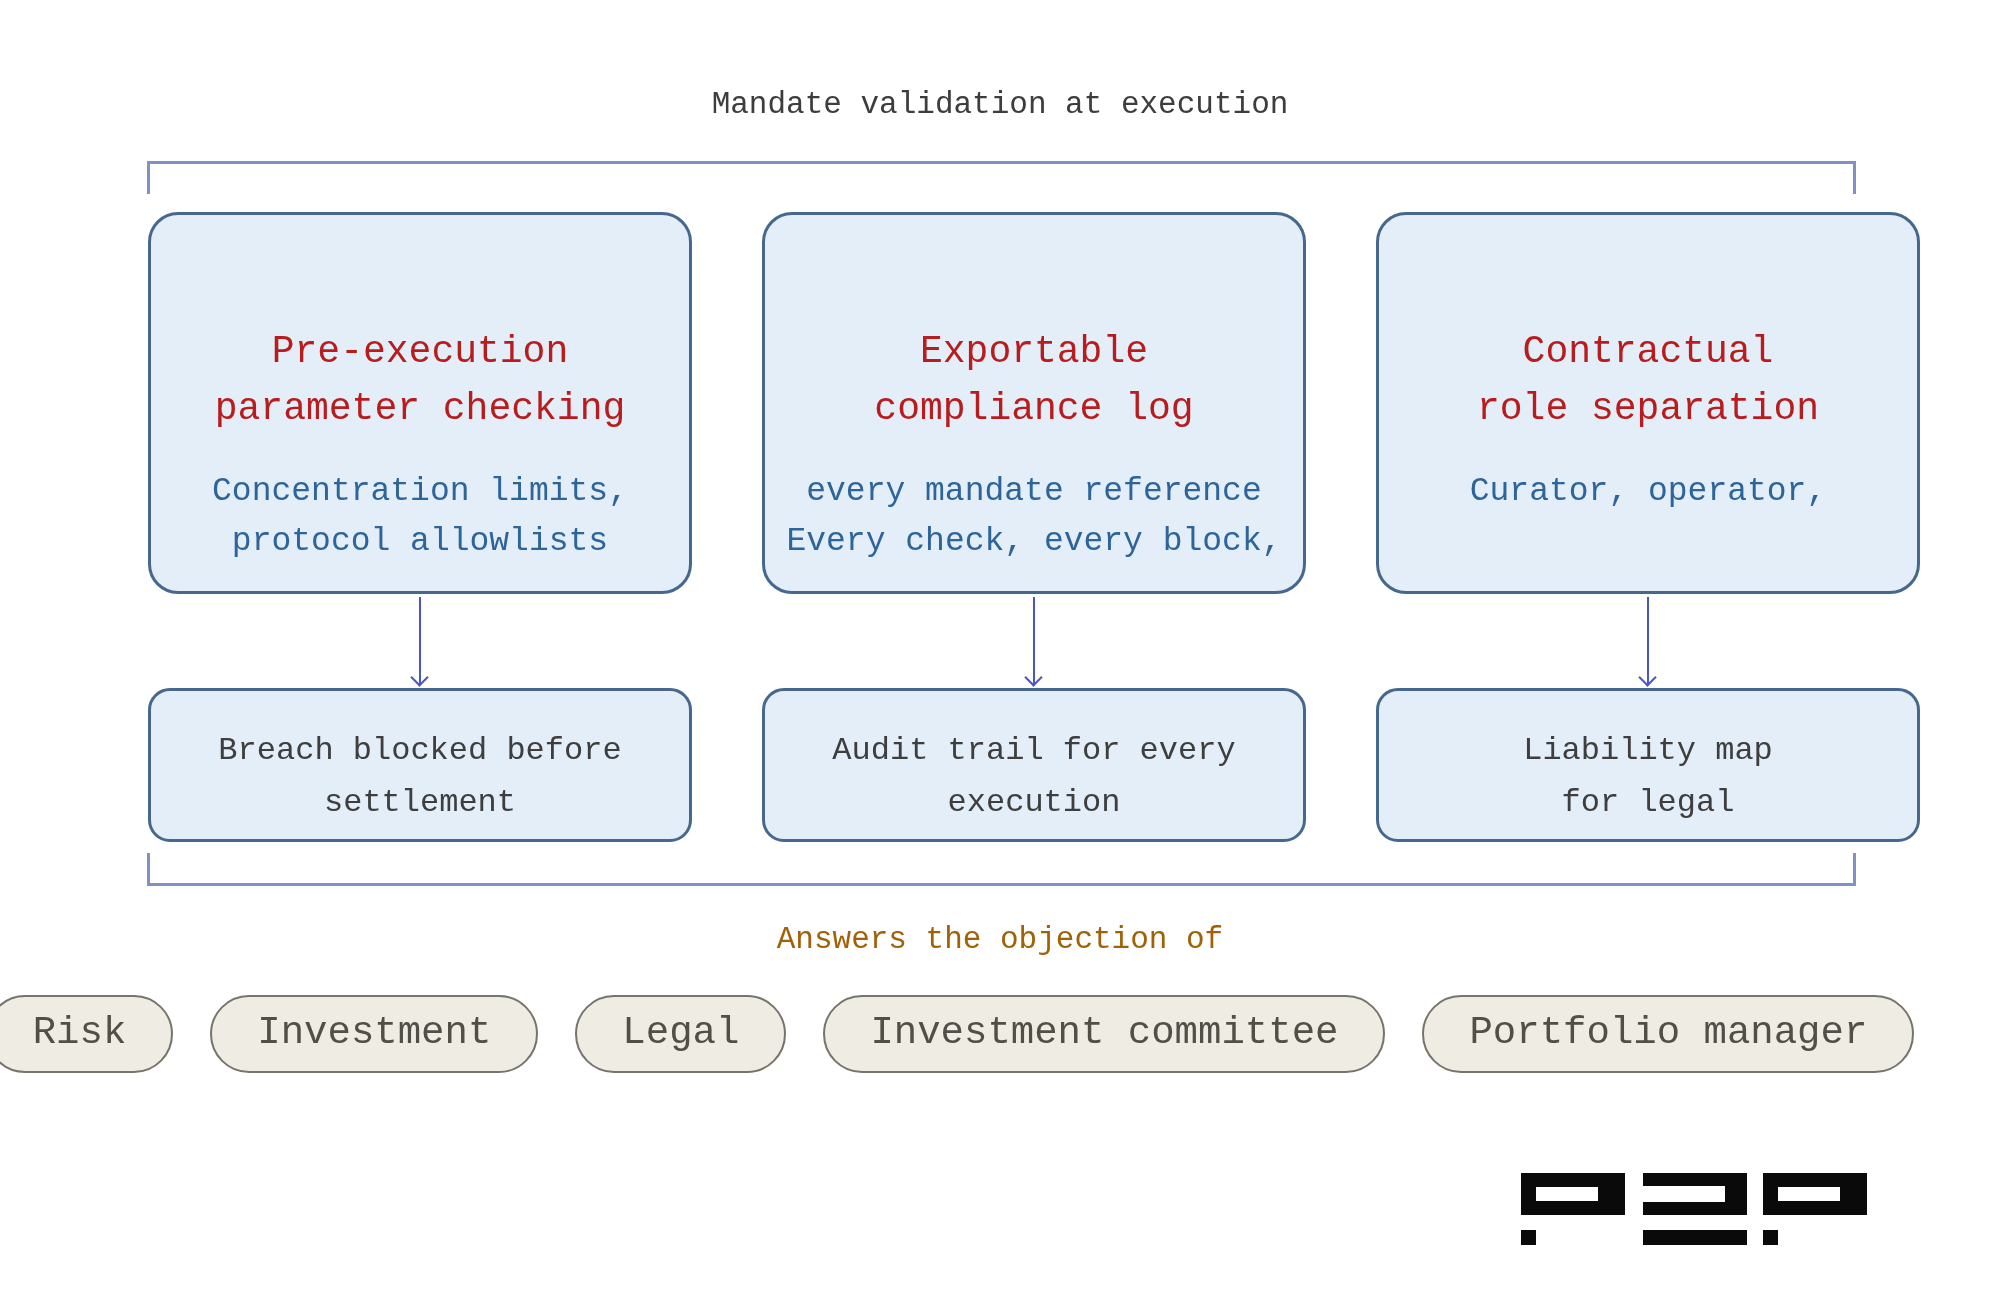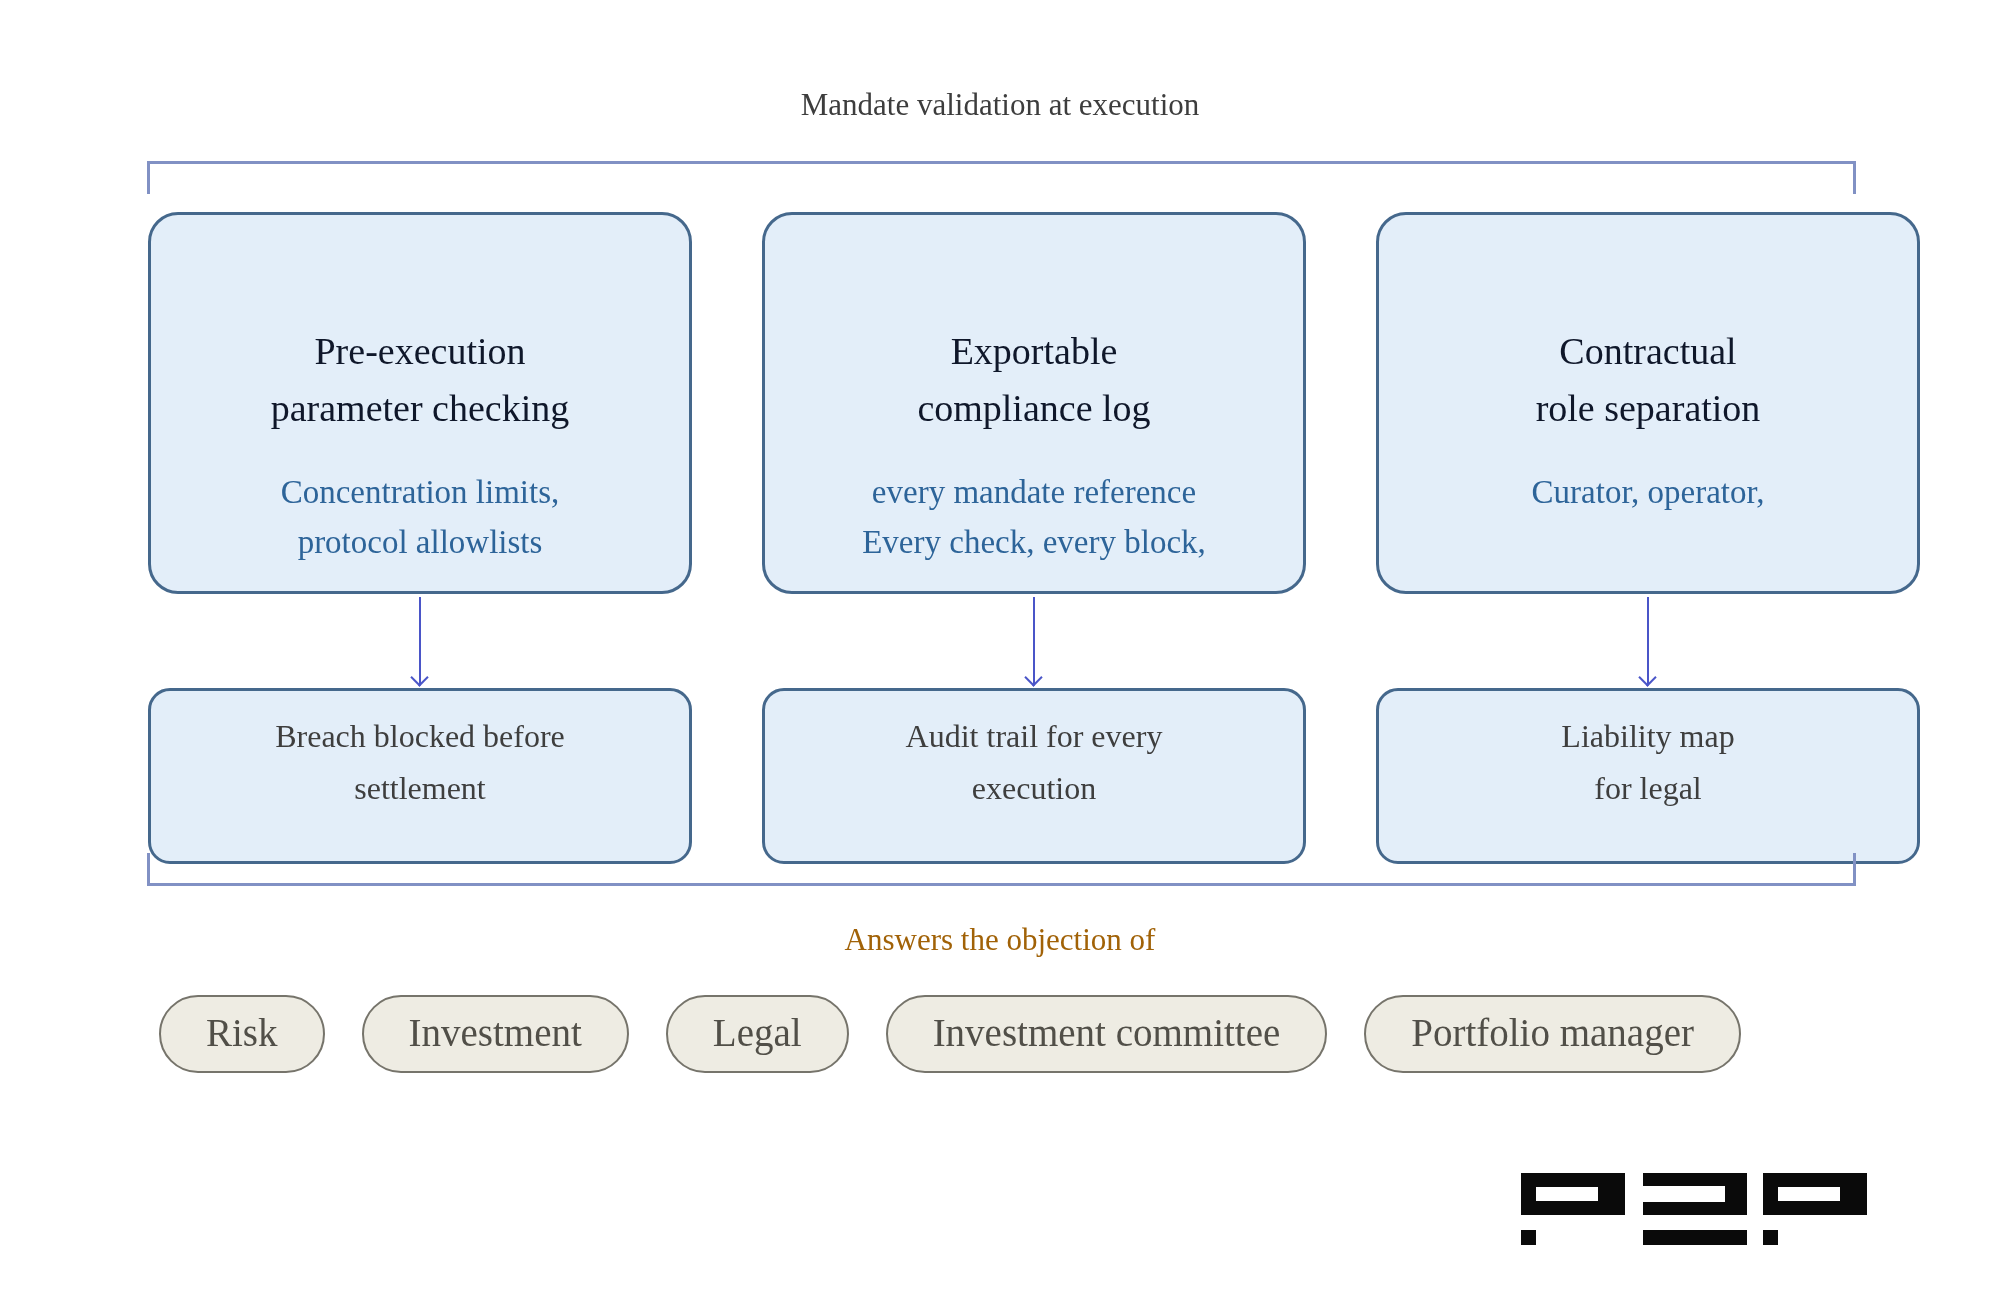--- a/index.html
+++ b/index.html
@@ -1,36 +1,36 @@
 <!DOCTYPE html>
 <html><head>
 <meta charset="utf-8">
 <style>
   html,body{margin:0;padding:0;background:#ffffff;}
   .canvas{
     position:relative;width:2000px;height:1304px;background:#ffffff;overflow:hidden;
-    font-family:Liberation Serif, serif;
+    font-family:Liberation Mono, monospace;
   }
   .top-caption{
     position:absolute;left:0;top:84px;width:2000px;height:42px;
     text-align:center;font-size:31px;line-height:42px;color:#3d3d3d;
   }
   .bracket{position:absolute;left:147px;width:1703px;height:30px;}
   .bracket.top{top:161px;border-top:3px solid #8191c4;border-left:3px solid #8191c4;border-right:3px solid #8191c4;}
   .bracket.bottom{top:853px;border-bottom:3px solid #8191c4;border-left:3px solid #8191c4;border-right:3px solid #8191c4;}
   .col{position:absolute;top:0;width:544px;height:900px;}
   .col.c0{left:148px;} .col.c1{left:762px;} .col.c2{left:1376px;}
   .box{
     position:absolute;left:0;width:544px;box-sizing:border-box;
     background:#e3eef9;border:3px solid #45688c;
   }
   .feature-box{top:212px;height:382px;border-radius:30px;padding-top:108px;text-align:center;}
-  .feature-title{font-size:38px;line-height:57px;color:#0f172a;}
+  .feature-title{font-size:38px;line-height:57px;color:#b91c1c;}
   .feature-sub{margin-top:30px;font-size:33px;line-height:50px;color:#2d6499;}
-  .outcome-box{top:688px;height:176px;border-radius:22px;padding-top:19px;text-align:center;
+  .outcome-box{top:688px;height:154px;border-radius:22px;padding-top:34px;text-align:center;
     font-size:32px;line-height:52px;color:#3e3e3e;}
   .arrow{position:absolute;left:271px;top:597px;width:2px;height:88px;background:#4a55c8;}
   .arrow::after{
     content:'';position:absolute;bottom:1px;left:-6px;width:11px;height:11px;
     border-left:2px solid #4a55c8;border-bottom:2px solid #4a55c8;transform:rotate(-45deg);
   }
   .bottom-caption{
     position:absolute;left:0;top:919px;width:2000px;height:42px;
     text-align:center;font-size:31px;line-height:42px;color:#a16207;
   }

